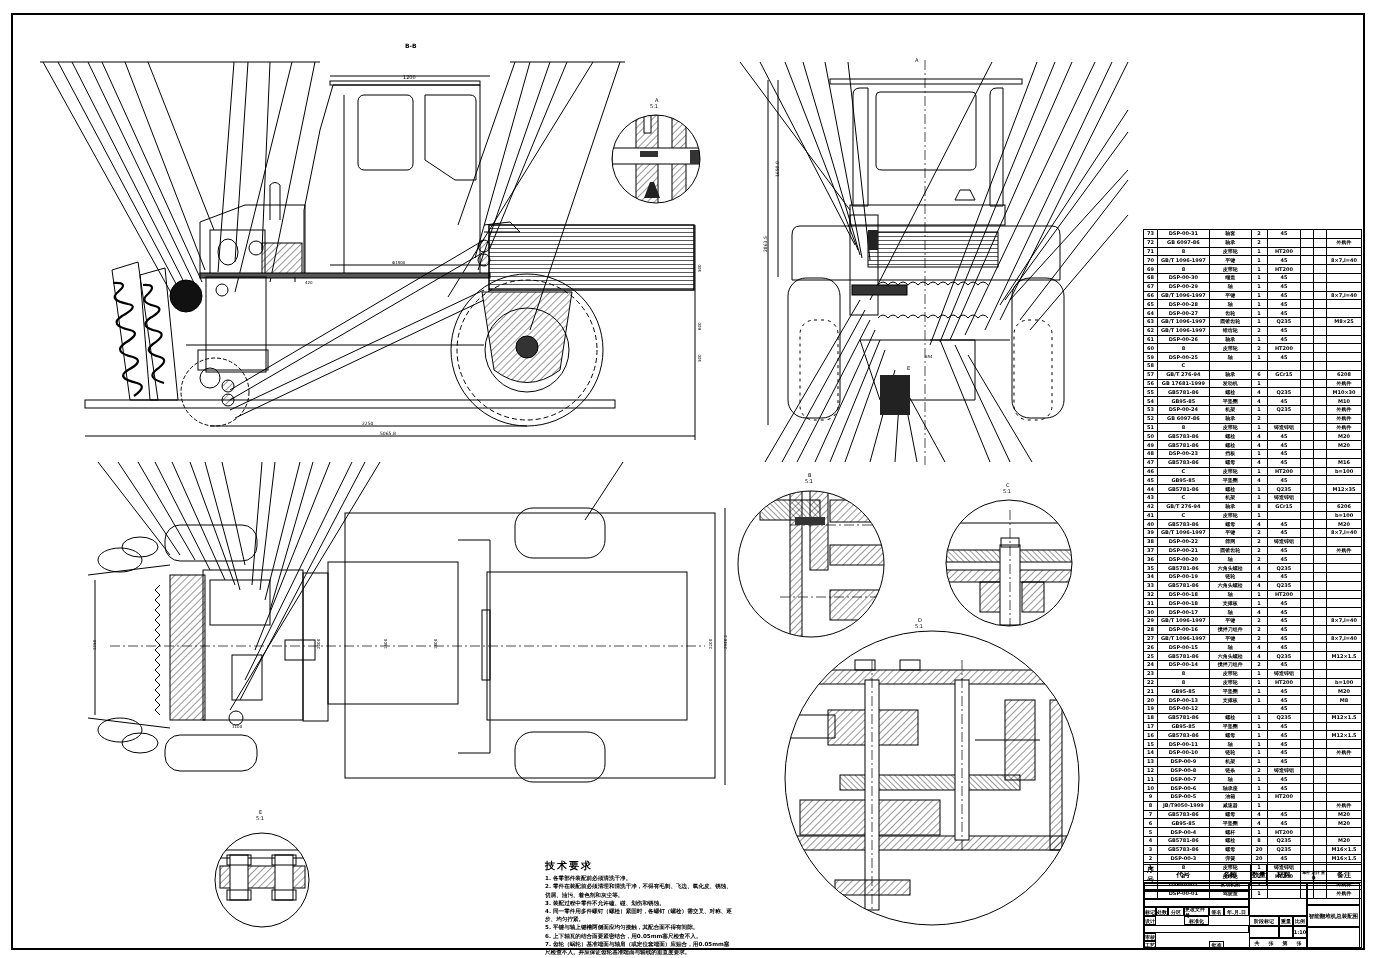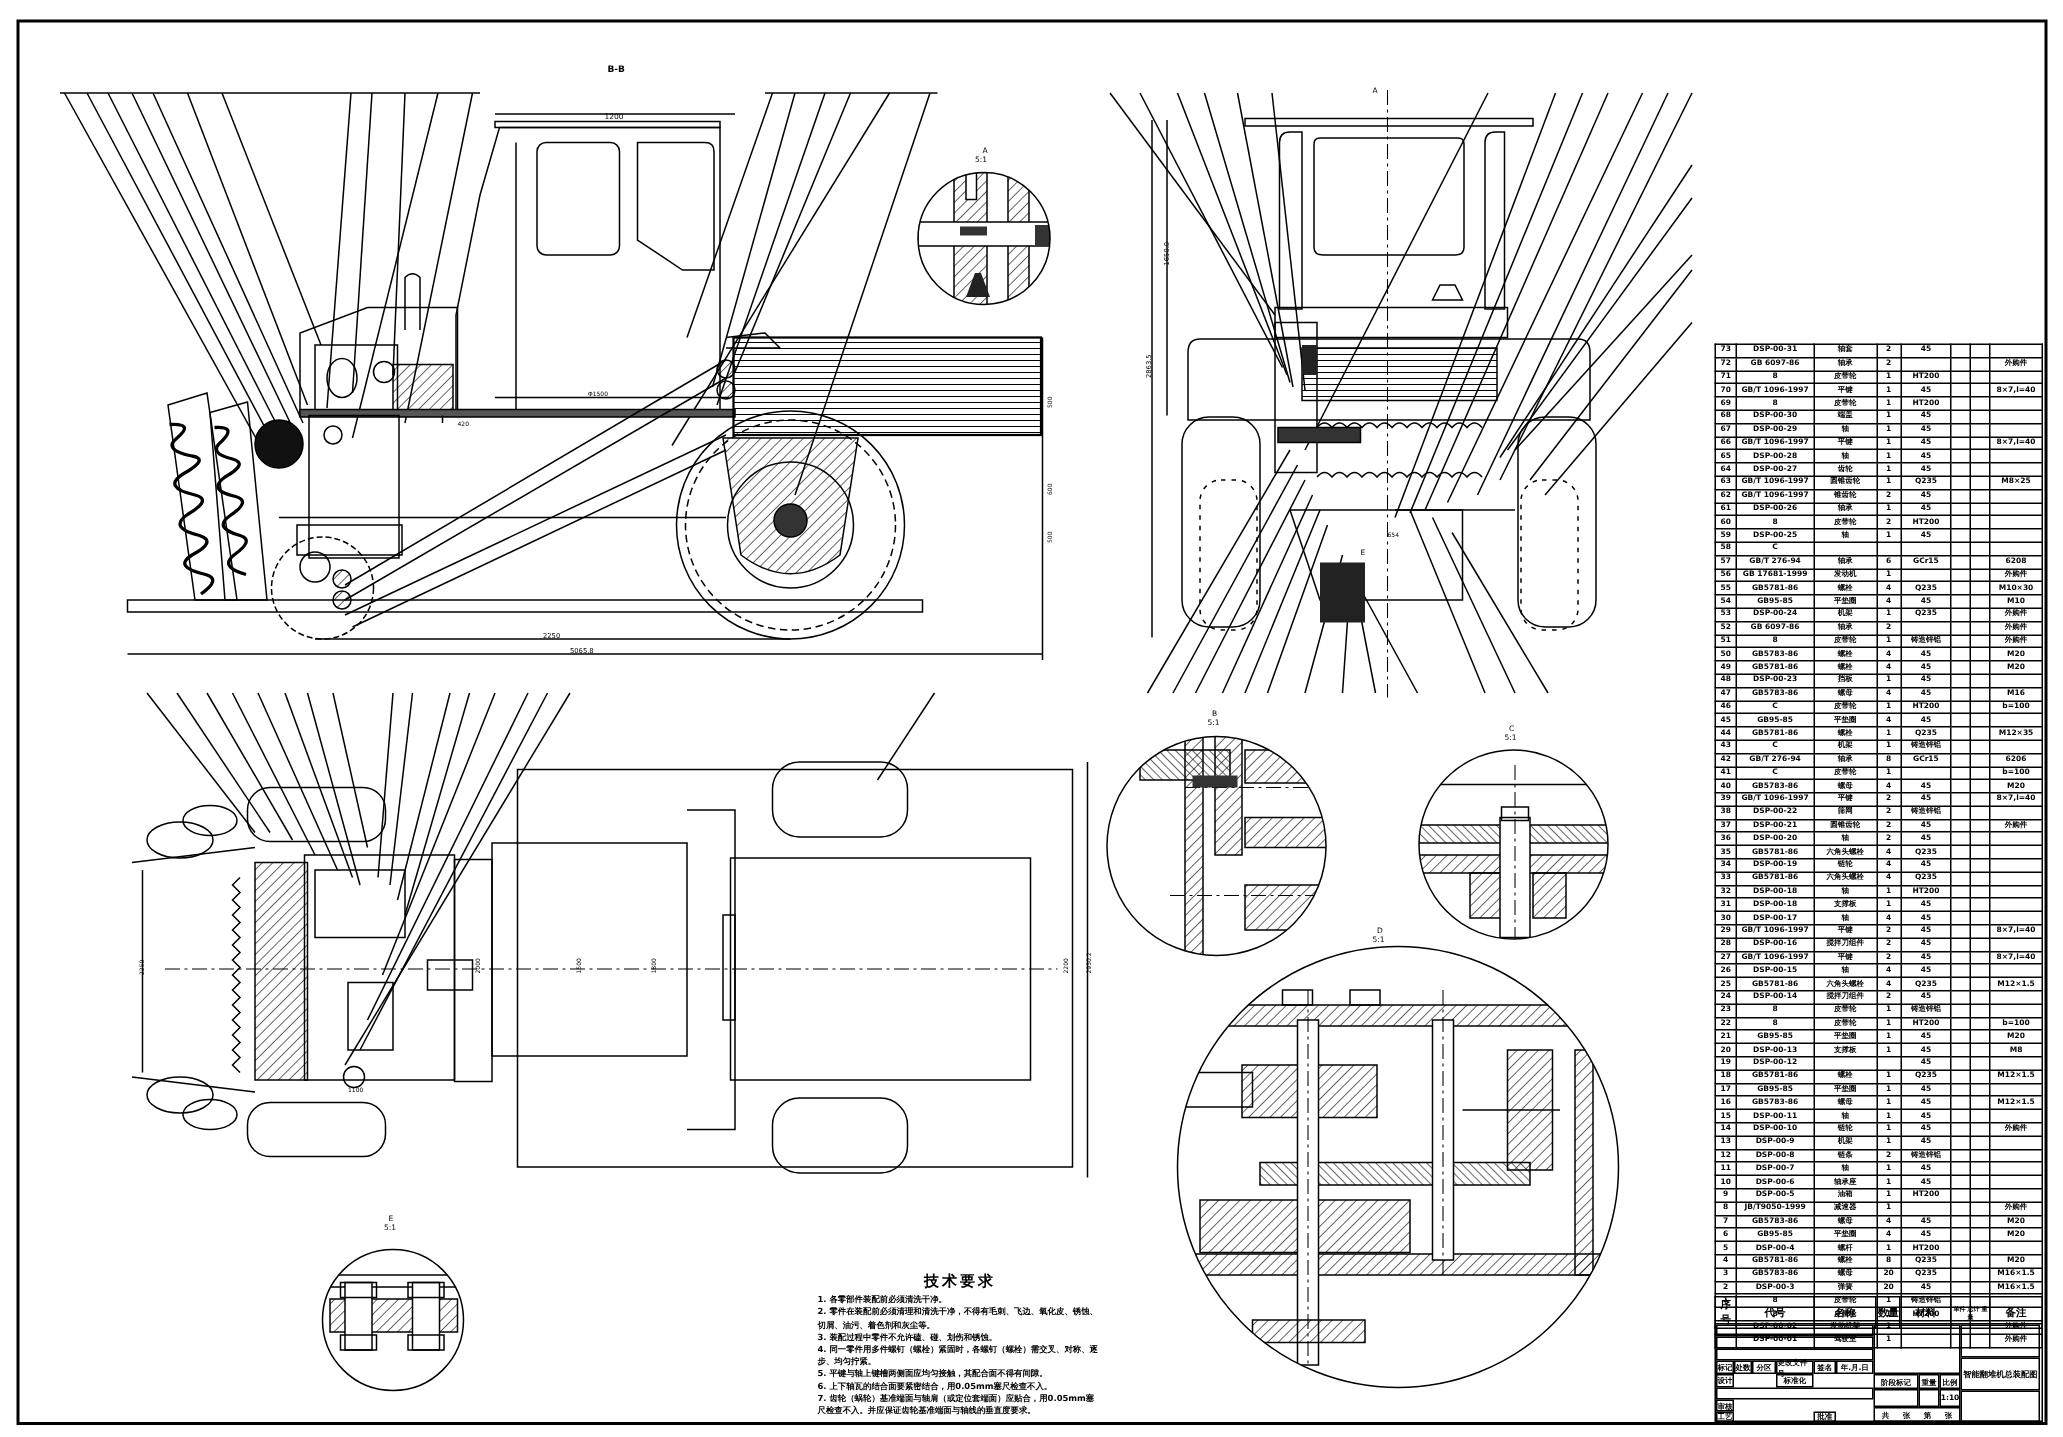--- a/index.html
+++ b/index.html
@@ -3,21 +3,21 @@
 <meta charset="utf-8">
 <style>
   html,body{margin:0;padding:0;background:#fff;}
   body{width:1375px;height:958px;position:relative;overflow:hidden;font-family:"DejaVu Sans",sans-serif;}
   #sheet{position:absolute;left:0;top:0;width:1375px;height:958px;}
   svg text{font-family:"DejaVu Sans",sans-serif;fill:#000;}
   .ln{stroke:#000;fill:none;stroke-width:1;}
   .th{stroke:#000;fill:none;stroke-width:2;}
   .cl{stroke:#000;stroke-width:0.7;stroke-dasharray:10 3 2 3;fill:none;}
   #tech{position:absolute;left:545px;top:850px;width:190px;font-size:5.6px;line-height:8.2px;font-weight:bold;}
-  #tech h3{margin:1px 0 4px 0;text-align:center;font-size:10px;letter-spacing:2px;}
+  #tech h3{margin:12px 0 4px 0;text-align:left;font-size:10px;letter-spacing:2px;}
   #tech p{margin:0;}
   #bom{position:absolute;left:1143px;top:229px;width:219px;border-collapse:collapse;font-size:5px;font-weight:bold;}
   #bom td{border:1px solid #000;height:7.8px;padding:0;text-align:center;white-space:nowrap;overflow:hidden;line-height:7px;}
   #bomhead{position:absolute;left:1143px;top:864px;width:219px;border-collapse:collapse;font-size:7px;font-weight:bold;}
   #bomhead td{border:1.5px solid #000;height:18px;text-align:center;padding:0;}
   #title{position:absolute;left:1143px;top:882px;width:219px;height:66px;border:1.5px solid #000;box-sizing:border-box;font-size:5px;font-weight:bold;}
   .tb{position:absolute;border:0.8px solid #000;box-sizing:border-box;display:flex;align-items:center;justify-content:center;}
 </style>
 </head>
 <body>

